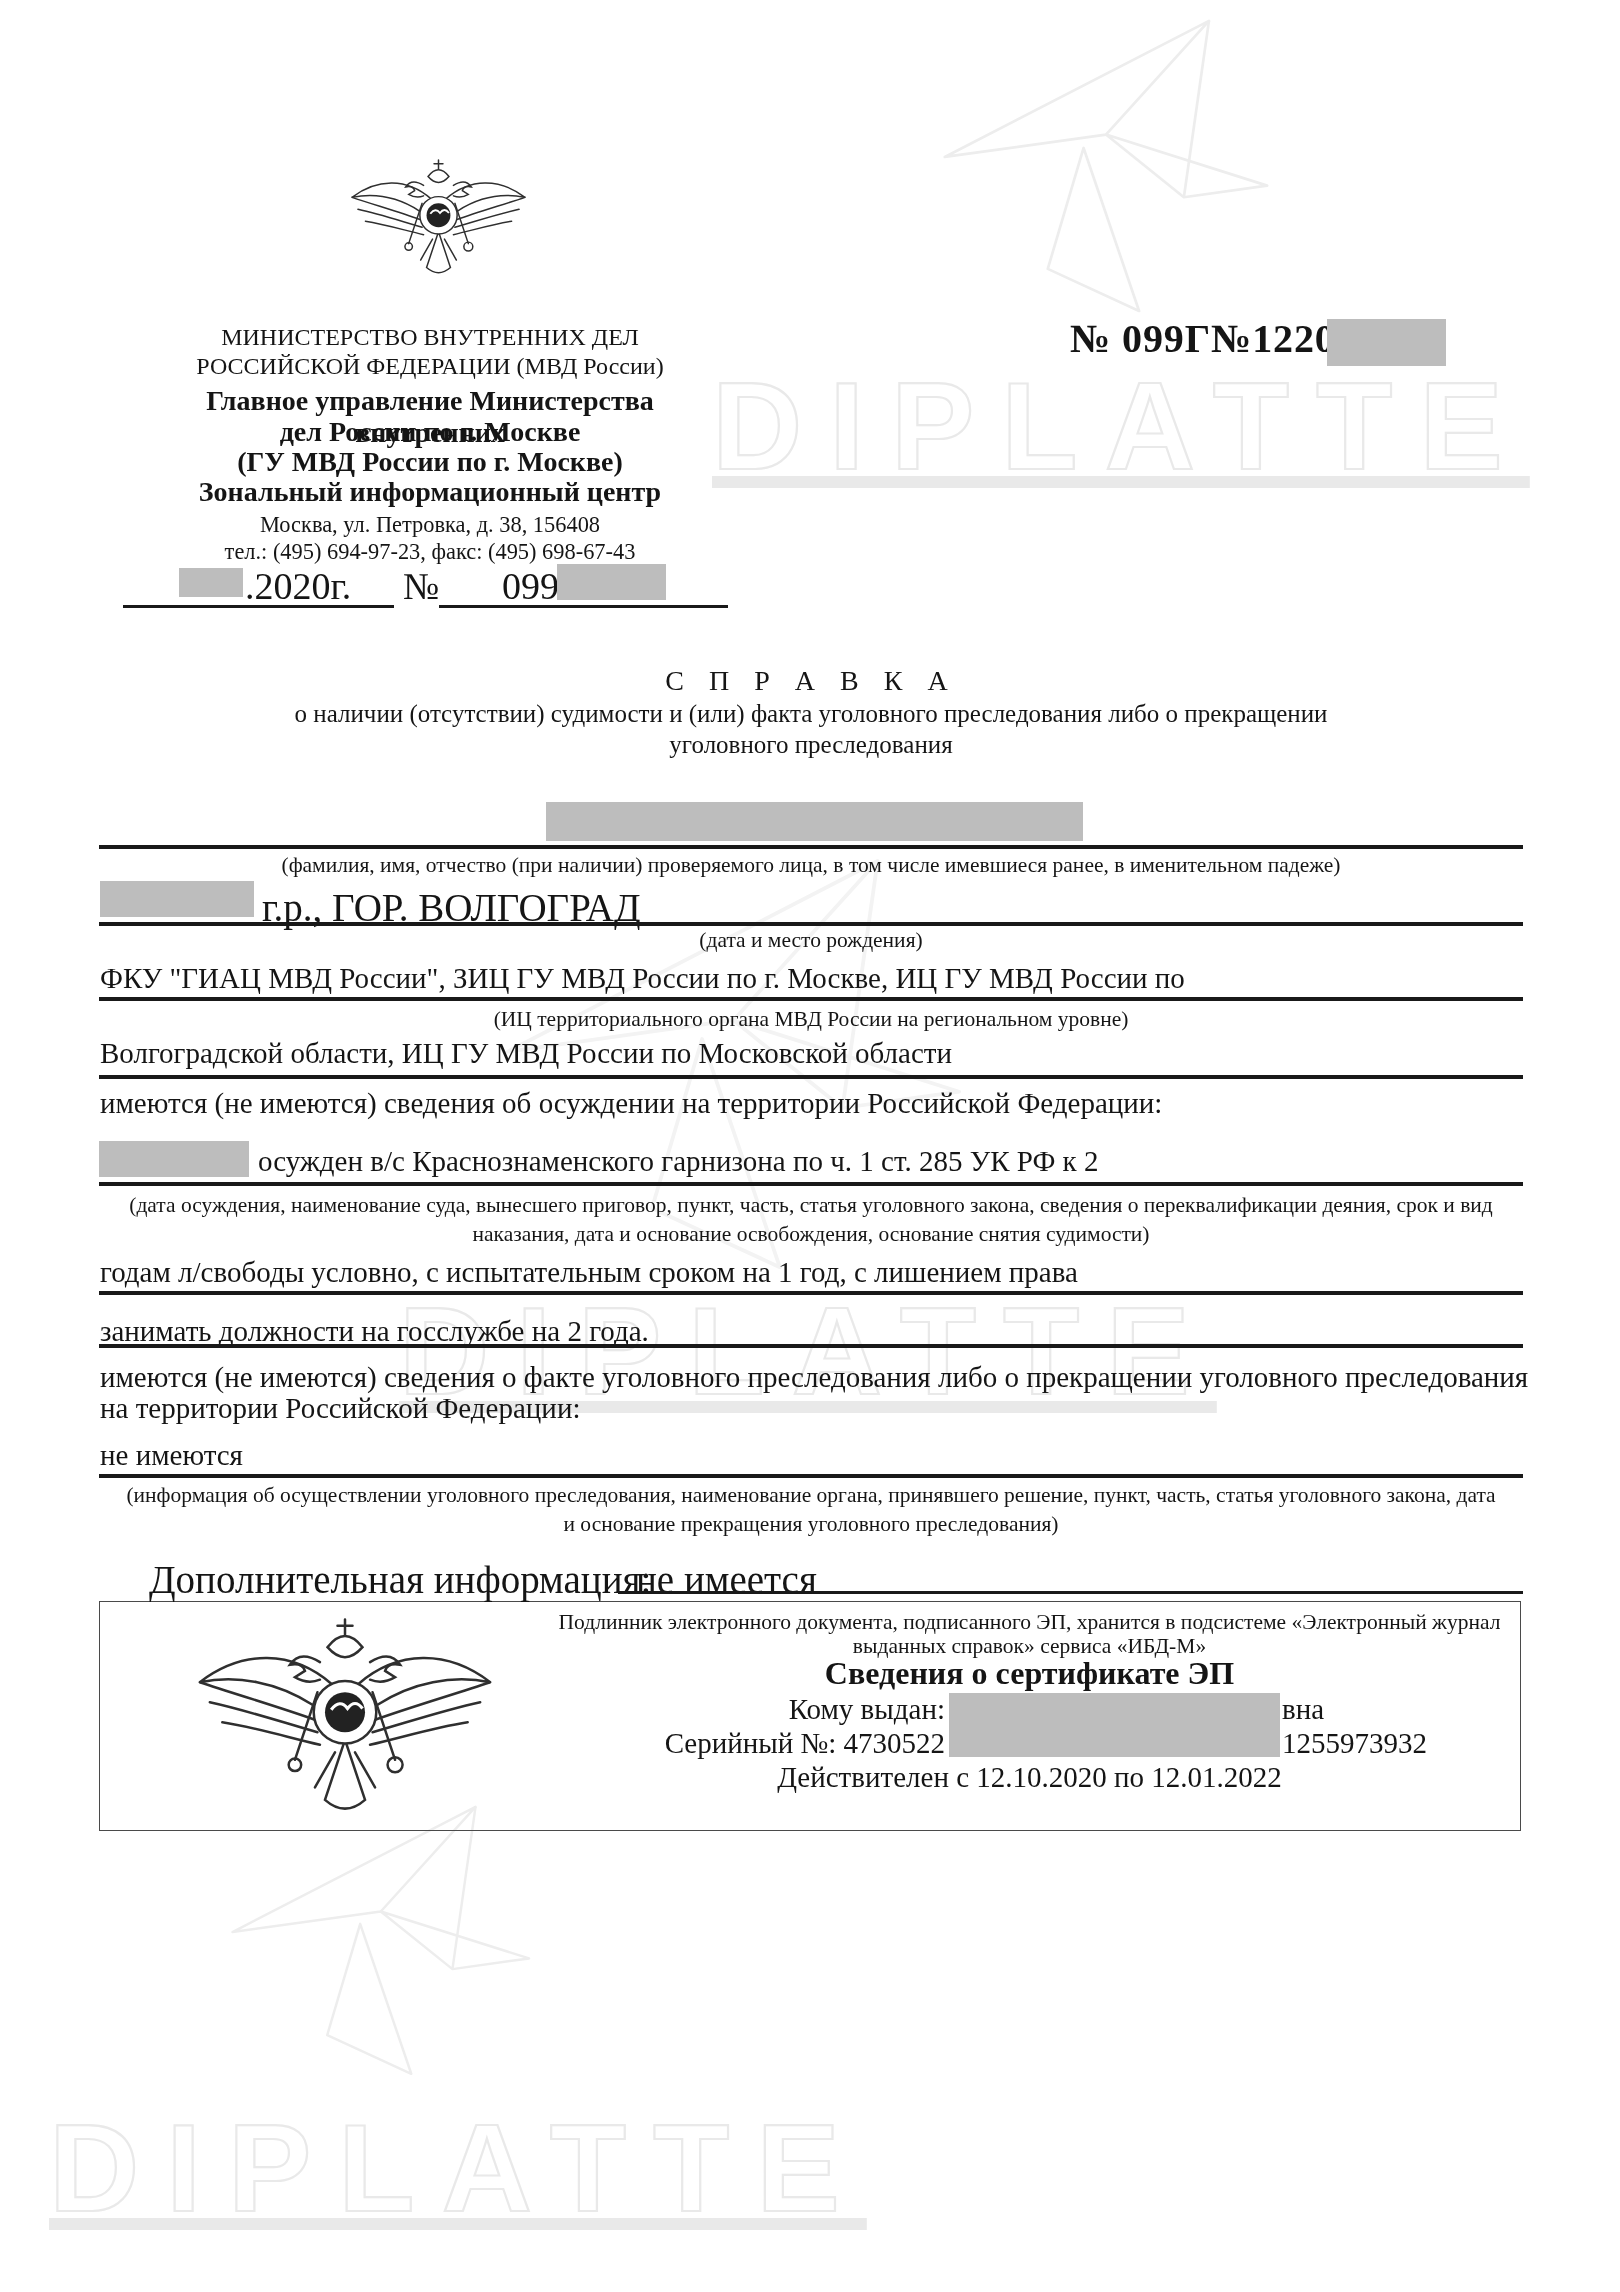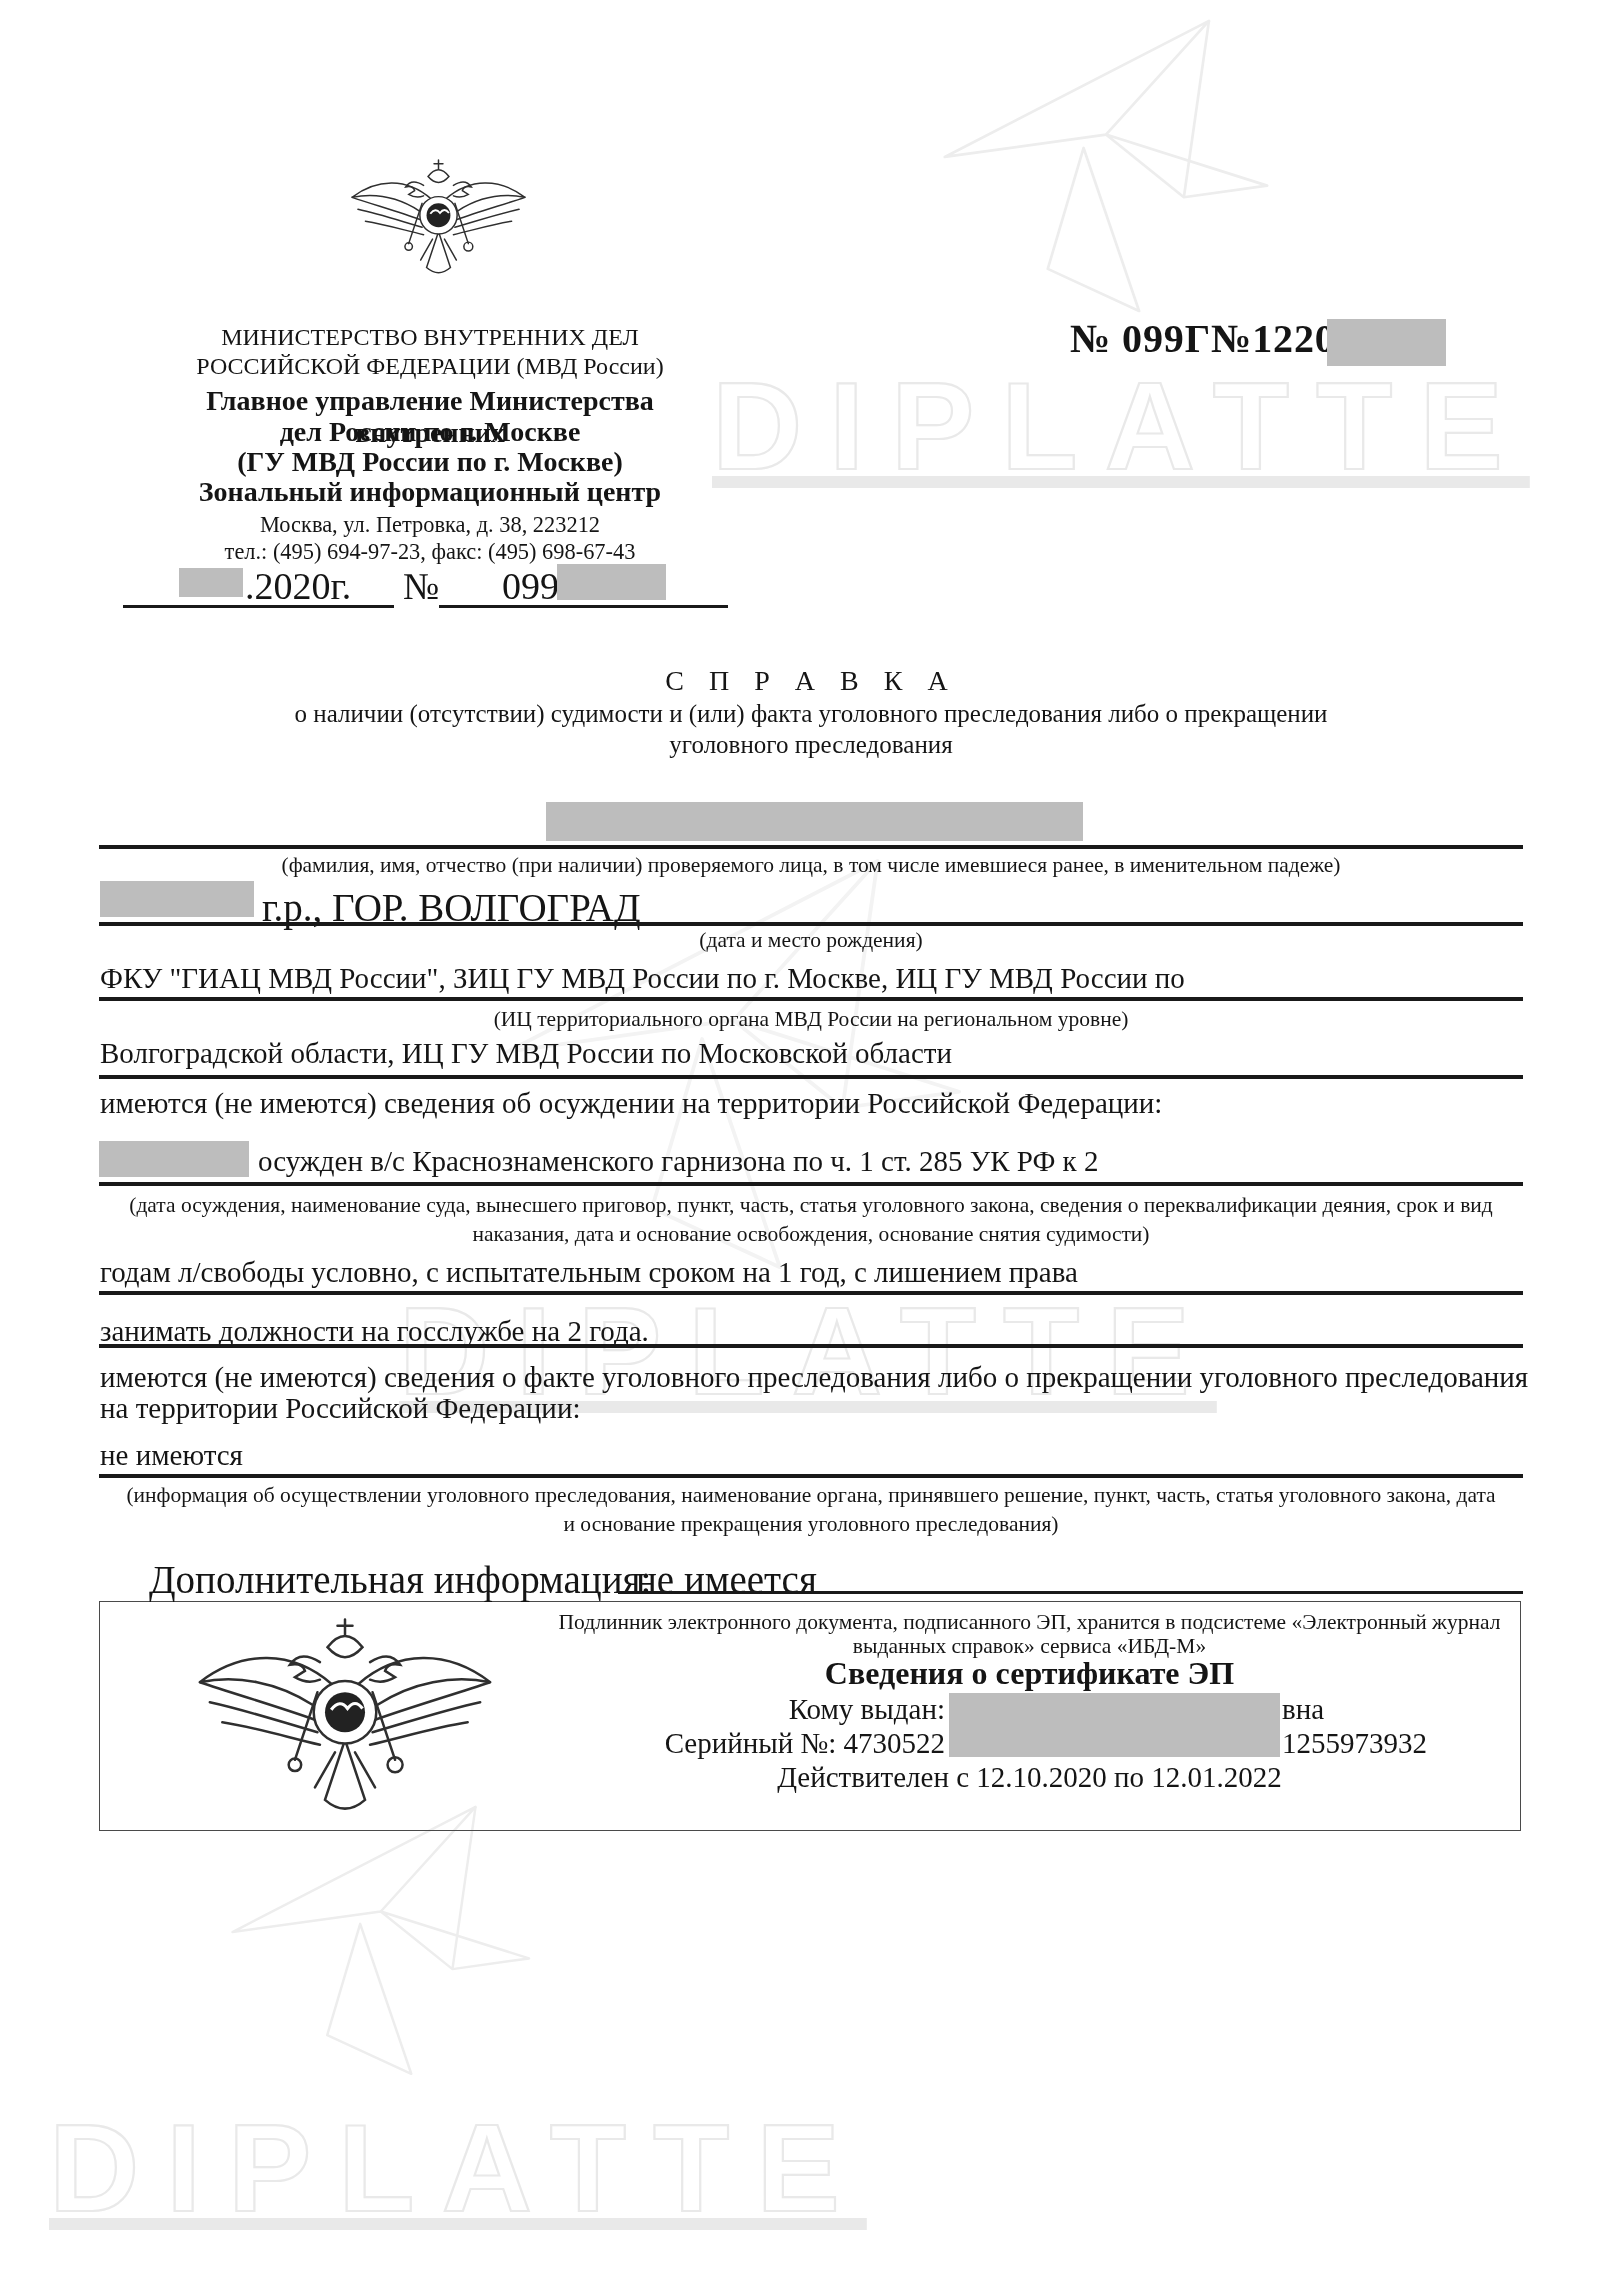--- a/index.html
+++ b/index.html
@@ -100,21 +100,21 @@
 <svg class="eagle" style="left:349px;top:154px;" width="179" height="130" viewBox="0 0 200 145">
     <use href="#mvd-eagle"></use>
   </svg>
 
 <div class="abs z2 hc hmin" style="top:324px;">МИНИСТЕРСТВО ВНУТРЕННИХ ДЕЛ</div>
 <div class="abs z2 hc hmin" style="top:353px;">РОССИЙСКОЙ ФЕДЕРАЦИИ (МВД России)</div>
 <div class="abs z2 hc hbold" style="top:385px;white-space:normal;">Главное управление Министерства внутренних</div>
 <div class="abs z2 hc hbold" style="top:416px;">дел России по г. Москве</div>
 <div class="abs z2 hc hbold" style="top:446px;">(ГУ МВД России по г. Москве)</div>
 <div class="abs z2 hc hbold" style="top:476px;">Зональный информационный центр</div>
-<div class="abs z2 hc haddr" style="top:512px;">Москва, ул. Петровка, д. 38, 223212</div>
+<div class="abs z2 hc haddr" style="top:512px;">Москва, ул. Петровка, д. 38, 156408</div>
 <div class="abs z2 hc haddr" style="top:539px;">тел.: (495) 694-97-23, факс: (495) 698-67-43</div>
 
 <div class="redact" style="left:179px;top:568px;width:64px;height:29px;"></div>
 <div class="abs z2 dateline" style="left:245px;top:564px;">.2020г.</div>
 <div class="abs z2 dateline" style="left:403px;top:564px;">№</div>
 <div class="abs z2 dateline" style="left:502px;top:564px;">099/</div>
 <div class="redact" style="left:557px;top:564px;width:109px;height:36px;"></div>
 <div class="uline" style="left:123px;top:605px;width:271px;"></div>
 <div class="uline" style="left:439px;top:605px;width:289px;"></div>
 

